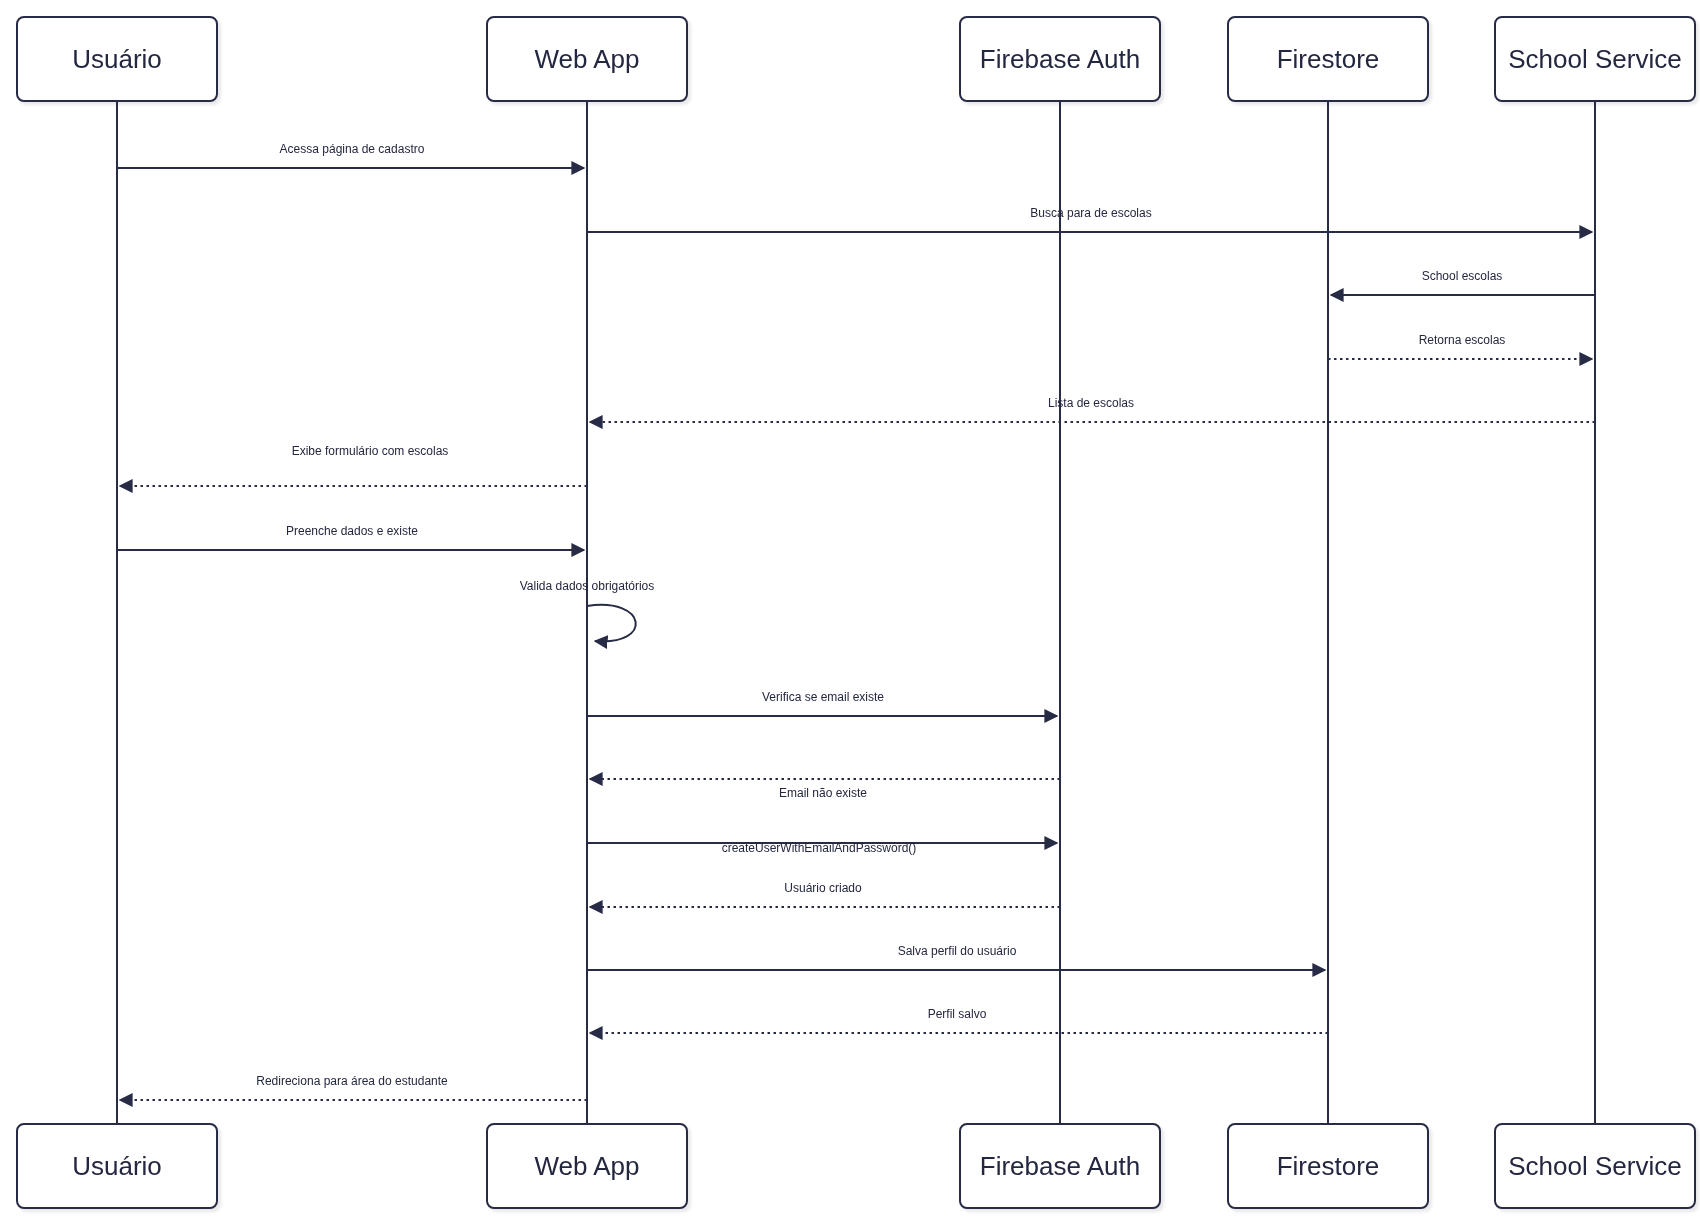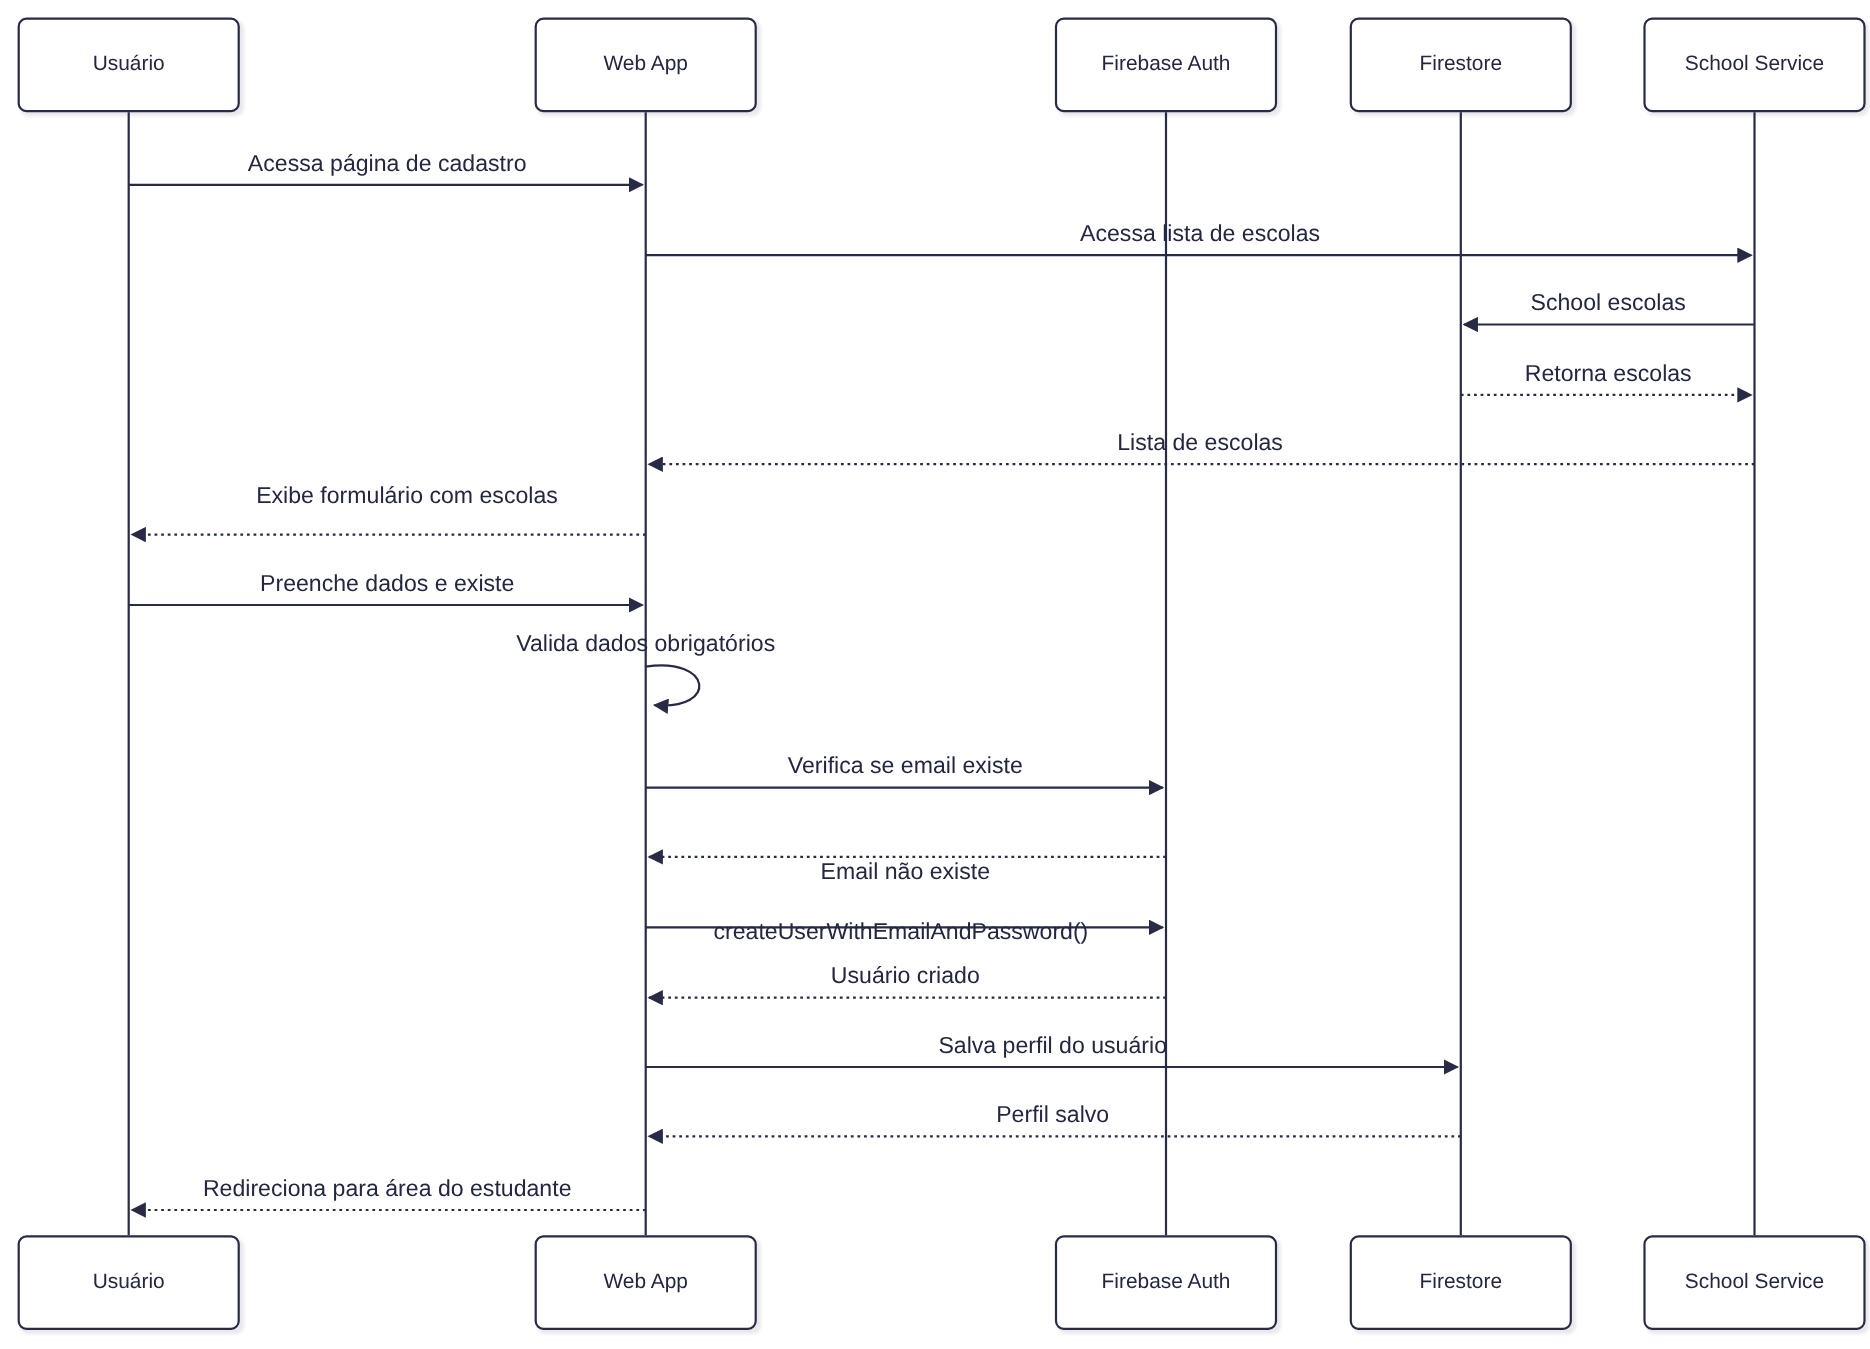--- a/index.html
+++ b/index.html
@@ -26,38 +26,38 @@
     position: absolute;
     width: 202px;
     height: 86px;
     box-sizing: border-box;
     background: #ffffff;
     border: 2px solid #272b45;
     border-radius: 8px;
     display: flex;
     align-items: center;
     justify-content: center;
-    font-size: 19px;
+    font-size: 26px;
     color: #242740;
     box-shadow: 3px 3px 3px rgba(39, 43, 69, 0.10);
     z-index: 2;
     white-space: nowrap;
   }
   .row-top .pbox { top: 16px; }
   .row-bottom .pbox { top: 1123px; }
   .pbox.p0 { left: 16px; }
   .pbox.p1 { left: 486px; }
   .pbox.p2 { left: 959px; }
   .pbox.p3 { left: 1227px; }
   .pbox.p4 { left: 1494px; }
   .msg-label {
     position: absolute;
     transform: translateX(-50%);
     white-space: nowrap;
-    font-size: 21px;
+    font-size: 12px;
     color: #242740;
     z-index: 3;
     line-height: 22px;
   }
 </style>
 </head>
 <body>
 
 <div id="canvas">
 
@@ -105,21 +105,21 @@
 
   <div class="row-bottom">
     <div class="pbox p0">Usuário</div>
     <div class="pbox p1">Web App</div>
     <div class="pbox p2">Firebase Auth</div>
     <div class="pbox p3">Firestore</div>
     <div class="pbox p4">School Service</div>
   </div>
 
   <div class="msg-label" style="left:352px;  top:138px;">Acessa página de cadastro</div>
-  <div class="msg-label" style="left:1091px; top:202px;">Acessa lista de escolas</div>
+  <div class="msg-label" style="left:1091px; top:202px;">Busca para de escolas</div>
   <div class="msg-label" style="left:1462px; top:265px;">School escolas</div>
   <div class="msg-label" style="left:1462px; top:329px;">Retorna escolas</div>
   <div class="msg-label" style="left:1091px; top:392px;">Lista de escolas</div>
   <div class="msg-label" style="left:352px;  top:440px;margin-left:18px;">Exibe formulário com escolas</div>
   <div class="msg-label" style="left:352px;  top:520px;">Preenche dados e existe</div>
   <div class="msg-label" style="left:587px;  top:575px;">Valida dados obrigatórios</div>
   <div class="msg-label" style="left:823px;  top:686px;">Verifica se email existe</div>
   <div class="msg-label" style="left:823px;  top:749px;margin-top:33px;">Email não existe</div>
   <div class="msg-label" style="left:819px;  top:813px;margin-top:24px;">createUserWithEmailAndPassword()</div>
   <div class="msg-label" style="left:823px;  top:877px;">Usuário criado</div>

